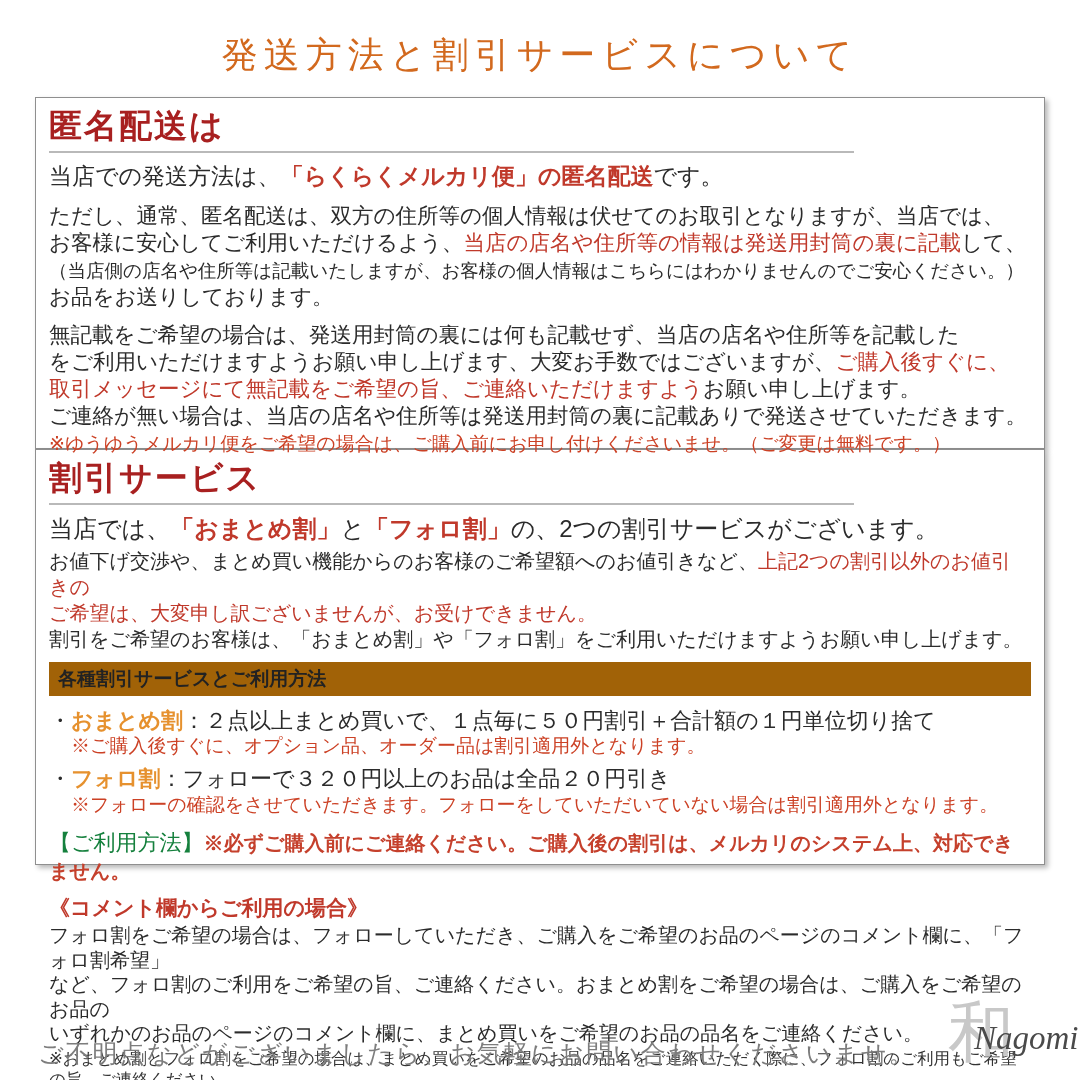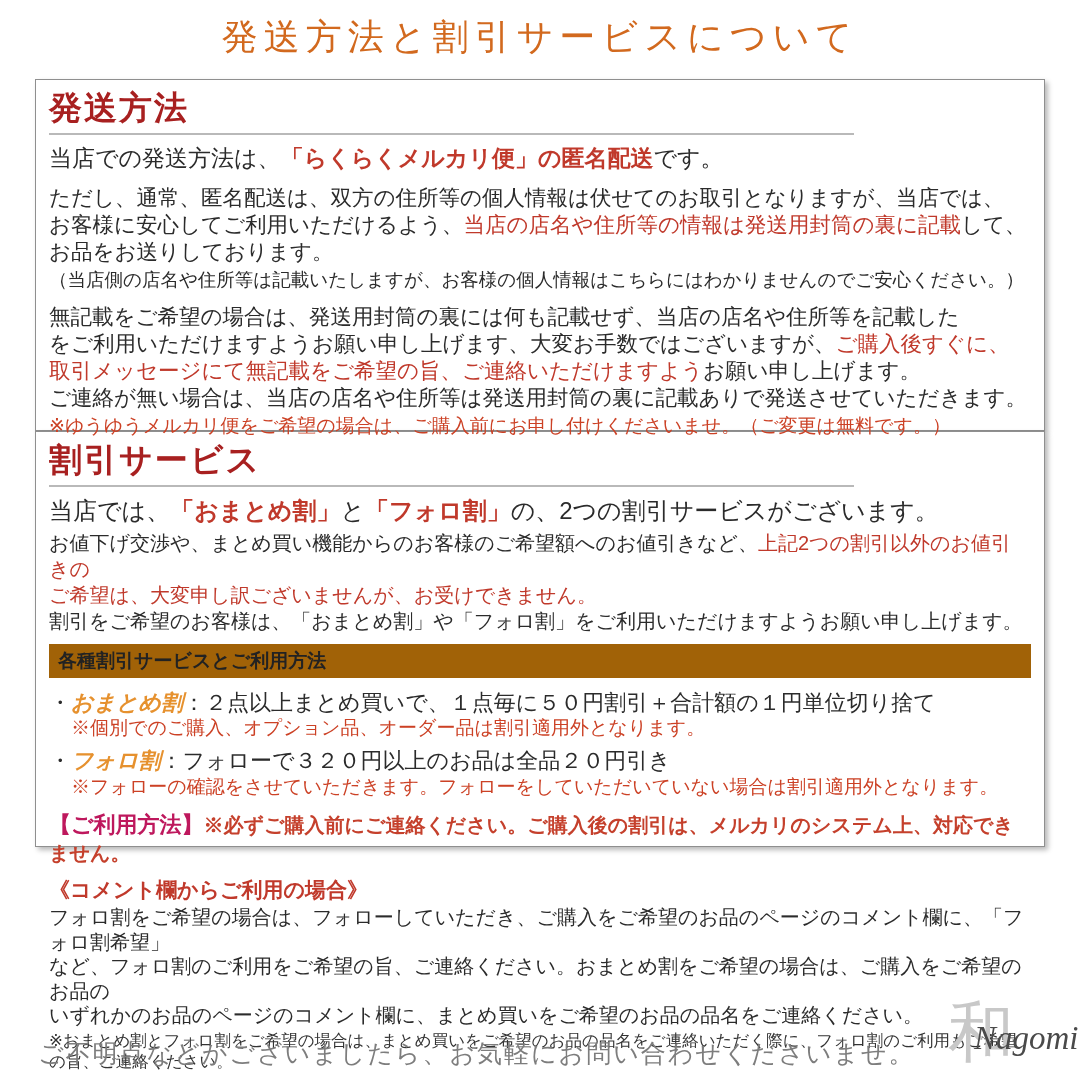--- a/index.html
+++ b/index.html
@@ -15,21 +15,21 @@
   *{margin:0;padding:0;box-sizing:border-box;}
   html,body{width:1080px;height:1080px;background:#ffffff;overflow:hidden;}
   body{font-family:"Liberation Sans","DejaVu Sans",sans-serif;color:var(--ink);position:relative;}
 
   .page-title{
     text-align:center;
     font-family:"Liberation Serif","DejaVu Serif",serif;
     font-size:36px;
     letter-spacing:6px;
     color:var(--title-orange);
-    padding-top:13px;
+    padding-top:31px;
     font-weight:500;
   }
 
   .box{
     margin:0 35px;
     background:#fff;
     border:1px solid var(--box-border);
     box-shadow:3px 3px 5px rgba(0,0,0,0.28);
     padding:6px 13px 12px 13px;
   }
@@ -48,24 +48,24 @@
 
   .rich-line{line-height:1.26;}
 
   .lead-line{font-size:23px;margin-bottom:12px;}
   .para{margin-bottom:11px;}
   .para .rich-line{font-size:21.5px;line-height:1.26;}
 
   .seg-plain{}
   .seg-red{color:var(--red);}
   .seg-redbold{color:var(--red);font-weight:700;}
-  .seg-orangebold{color:var(--kw-orange);font-weight:700;font-style:italic;}
+  .seg-orangebold{color:var(--kw-orange);font-weight:700;}
   .seg-small{font-size:18.5px;}
   .seg-notered{color:var(--note-red);font-size:19px;}
-  .seg-bold{font-weight:700;color:#be185d;}
+  .seg-bold{font-weight:400;color:#15803d;}
   .seg-redbold2{color:#c5402c;font-weight:700;font-size:20px;}
 
   .intro-line{font-size:24px;margin-bottom:4px;}
   .policy .rich-line{font-size:20px;line-height:1.3;}
 
   .bar-label{
     background:#a16207;
     font-size:19px;
     font-weight:600;
     color:#222;
@@ -109,30 +109,30 @@
     position:absolute;right:2px;top:46px;
     font-size:14px;color:#9a9a9a;letter-spacing:1px;margin-top:41px;
   }
 </style>
 </head>
 <body>
 
 <div class="page-title">発送方法と割引サービスについて</div>
 
 <section class="box box-shipping">
-  <div class="sec-heading">発送方法</div>
+  <div class="sec-heading">匿名配送は</div>
   <div class="sec-rule"></div>
 
   <div class="lead-line rich-line"><span class="seg-plain">当店での発送方法は、</span><span class="seg-redbold">「らくらくメルカリ便」の匿名配送</span><span class="seg-plain">です。</span></div>
 
   <div class="para">
       <div class="rich-line"><span class="seg-plain">ただし、通常、匿名配送は、双方の住所等の個人情報は伏せてのお取引となりますが、当店では、</span></div>
       <div class="rich-line"><span class="seg-plain">お客様に安心してご利用いただけるよう、</span><span class="seg-red">当店の店名や住所等の情報は発送用封筒の裏に記載</span><span class="seg-plain">して、</span></div>
+      <div class="rich-line"><span class="seg-small">（当店側の店名や住所等は記載いたしますが、お客様の個人情報はこちらにはわかりませんのでご安心ください。）</span></div>
       <div class="rich-line"><span class="seg-plain">お品をお送りしております。</span></div>
-      <div class="rich-line"><span class="seg-small">（当店側の店名や住所等は記載いたしますが、お客様の個人情報はこちらにはわかりませんのでご安心ください。）</span></div>
     </div>
 
   <div class="para">
       <div class="rich-line"><span class="seg-plain">無記載をご希望の場合は、発送用封筒の裏には何も記載せず、当店の店名や住所等を記載した</span></div>
       <div class="rich-line"><span class="seg-plain">をご利用いただけますようお願い申し上げます、大変お手数ではございますが、</span><span class="seg-red">ご購入後すぐに、</span></div>
       <div class="rich-line"><span class="seg-red">取引メッセージにて無記載をご希望の旨、ご連絡いただけますよう</span><span class="seg-plain">お願い申し上げます。</span></div>
       <div class="rich-line"><span class="seg-plain">ご連絡が無い場合は、当店の店名や住所等は発送用封筒の裏に記載ありで発送させていただきます。</span></div>
       <div class="rich-line"><span class="seg-notered">※ゆうゆうメルカリ便をご希望の場合は、ご購入前にお申し付けくださいませ。（ご変更は無料です。）</span></div>
     </div>
 </section>
@@ -145,21 +145,21 @@
 
   <div class="policy">
       <div class="rich-line"><span class="seg-plain">お値下げ交渉や、まとめ買い機能からのお客様のご希望額へのお値引きなど、</span><span class="seg-red">上記2つの割引以外のお値引きの</span></div>
       <div class="rich-line"><span class="seg-red">ご希望は、大変申し訳ございませんが、お受けできません。</span></div>
       <div class="rich-line"><span class="seg-plain">割引をご希望のお客様は、「おまとめ割」や「フォロ割」をご利用いただけますようお願い申し上げます。</span></div>
     </div>
 
   <div class="bar-label">各種割引サービスとご利用方法</div>
 
   <div class="bullet-line rich-line serifjp"><span class="seg-plain">・</span><span class="seg-orangebold">おまとめ割</span><span class="seg-plain">：２点以上まとめ買いで、１点毎に５０円割引＋合計額の１円単位切り捨て</span></div>
-  <div class="bullet-note serifjp">※個別でのご購入、オプション品、オーダー品は割引適用外となります。</div>
+  <div class="bullet-note serifjp">※ご購入後すぐに、オプション品、オーダー品は割引適用外となります。</div>
 
   <div class="bullet-line rich-line serifjp"><span class="seg-plain">・</span><span class="seg-orangebold">フォロ割</span><span class="seg-plain">：フォローで３２０円以上のお品は全品２０円引き</span></div>
   <div class="bullet-note serifjp">※フォローの確認をさせていただきます。フォローをしていただいていない場合は割引適用外となります。</div>
 
   <div class="usage-line rich-line serifjp"><span class="seg-bold">【ご利用方法】</span><span class="seg-redbold2">※必ずご購入前にご連絡ください。ご購入後の割引は、メルカリのシステム上、対応できません。</span></div>
 
   <div class="sub-block">
     <div class="sub-heading">《コメント欄からご利用の場合》</div>
     <div class="sub-body">
         <div class="rich-line"><span class="seg-plain">フォロ割をご希望の場合は、フォローしていただき、ご購入をご希望のお品のページのコメント欄に、「フォロ割希望」</span></div>

